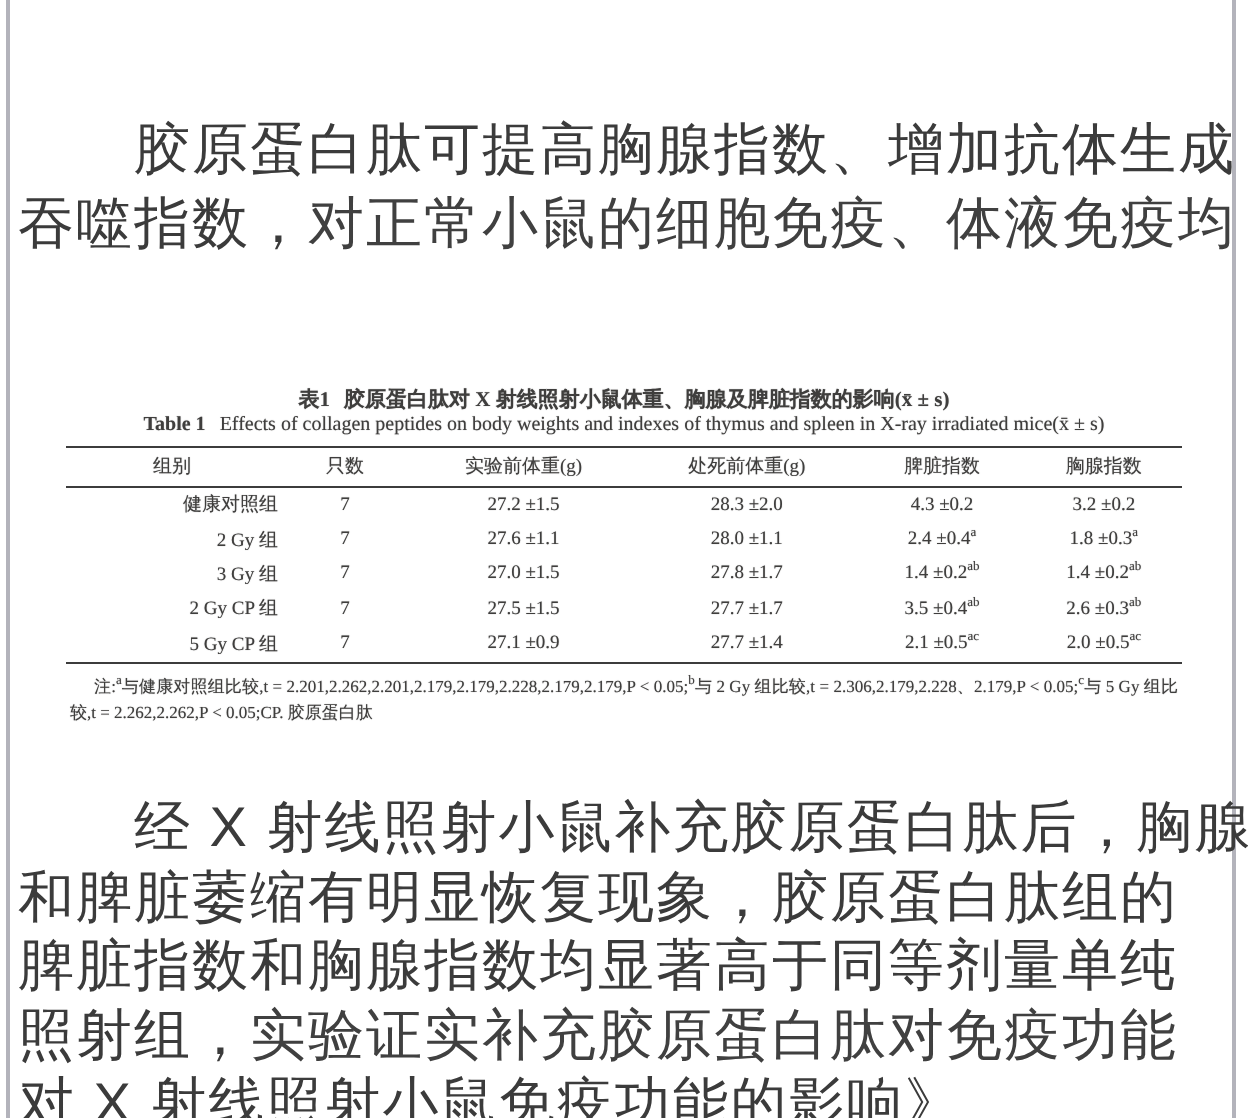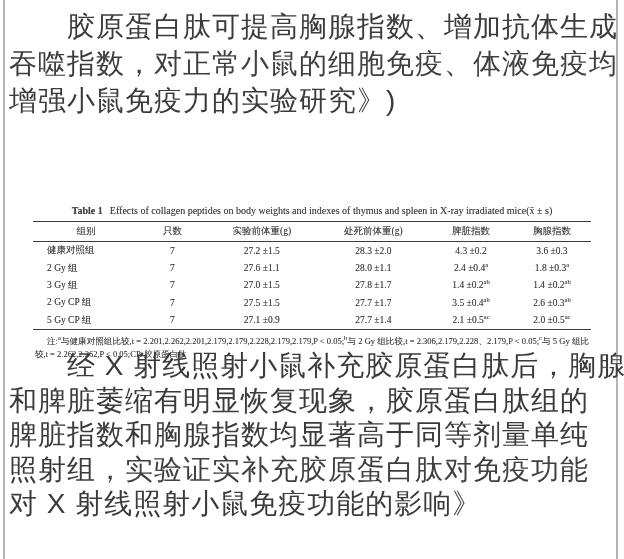--- a/index.html
+++ b/index.html
@@ -23,51 +23,51 @@
     left: 9px; width: 608px;
     font-size: 28px;
     color: #3b3b3b;
     letter-spacing: 1px;
   }
   .para .line { white-space: nowrap; }
   #intro      { top: 8px; }
   #intro .line      { height: 37px; line-height: 37px; }
   #conclusion { top: 349px; }
   #conclusion .line { height: 34.5px; line-height: 34.5px; }
-  .line.indent { padding-left: 58px; }
+  .line.indent { padding-left: 58px; margin-top: 48px; }
   .seg-red { color: #404040; }
 
   
   #table-block {
     position: absolute;
     top: 193px; left: 33px; width: 558px;
     color: #3f3e3d;
     font-family: "Liberation Serif", "DejaVu Serif", serif;
     text-shadow: 0 0 0.5px rgba(70,70,70,0.55);
   }
   .t-title { text-align: center; }
   .t-title-zh { font-size: 10.5px; font-weight: bold; }
-  .t-title-en { font-size: 10px; margin-top: 12px; }
+  .t-title-en { font-size: 10px; margin-top: 0; }
   .t-label { font-weight: bold; margin-right: 7px; }
   #results-table {
     width: 100%;
     border-collapse: collapse;
     margin-top: 5px;
     font-size: 9.5px;
   }
   #results-table thead tr {
     border-top: 1.6px solid #3c3c3c;
     border-bottom: 0.9px solid #3c3c3c;
   }
   #results-table tbody { border-bottom: 1.6px solid #3c3c3c; }
   #results-table th {
     font-weight: normal; text-align: center; padding: 3px 0 3px 0;
   }
   #results-table td { text-align: center; padding: 2.2px 0; }
-  #results-table td.group { text-align: left; padding-left: 14px; }
+  #results-table td.group { text-align: right; padding-left: 14px; }
   #results-table th:nth-child(1), #results-table td:nth-child(1) { width: 19%; }
   #results-table th:nth-child(2), #results-table td:nth-child(2) { width: 12%; }
   #results-table th:nth-child(3), #results-table td:nth-child(3) { width: 20%; }
   #results-table th:nth-child(4), #results-table td:nth-child(4) { width: 20%; }
   #results-table th:nth-child(5), #results-table td:nth-child(5) { width: 15%; }
   #results-table th:nth-child(6), #results-table td:nth-child(6) { width: 14%; }
   sup { font-size: 6.5px; line-height: 0; }
   .note {
     font-size: 8.5px;
     line-height: 13px;
@@ -79,24 +79,26 @@
 </style>
 </head>
 <body>
 
 <div class="page-edge edge-left"></div>
 <div class="page-edge edge-right"></div>
 
 <div id="intro" class="para">
     <div class="line indent"><span>胶原蛋白肽可提高胸腺指数、增加抗体生成</span></div>
     <div class="line"><span>吞噬指数，</span><span class="seg-red">对正常小鼠的细胞免疫、体液免疫均</span></div>
-    <div class="line"><span>增强小鼠免疫力的实验研究》)</span></div>
   </div>
 
 <div id="table-block">
+  <div class="t-title t-title-zh">
+    <span class="t-label">表1</span><span>胶原蛋白肽对 X 射线照射小鼠体重、胸腺及脾脏指数的影响(x̄ ± s)</span>
+  </div>
   <div class="t-title t-title-en">
     <span class="t-label">Table 1</span><span>Effects of collagen peptides on body weights and indexes of thymus and spleen in X-ray irradiated mice(x̄ ± s)</span>
   </div>
   <table id="results-table">
     <thead>
       <tr>
         <th>组别</th>
         <th>只数</th>
         <th>实验前体重(g)</th>
         <th>处死前体重(g)</th>
@@ -104,21 +106,21 @@
         <th>胸腺指数</th>
       </tr>
     </thead>
     <tbody>
         <tr>
           <td class="group">健康对照组</td>
           <td>7</td>
           <td>27.2 ±1.5</td>
           <td>28.3 ±2.0</td>
           <td>4.3 ±0.2</td>
-          <td>3.6 ±0.3</td>
+          <td>3.2 ±0.2</td>
         </tr>
         <tr>
           <td class="group">2 Gy 组</td>
           <td>7</td>
           <td>27.6 ±1.1</td>
           <td>28.0 ±1.1</td>
           <td>2.4 ±0.4<sup>a</sup></td>
           <td>1.8 ±0.3<sup>a</sup></td>
         </tr>
         <tr>

